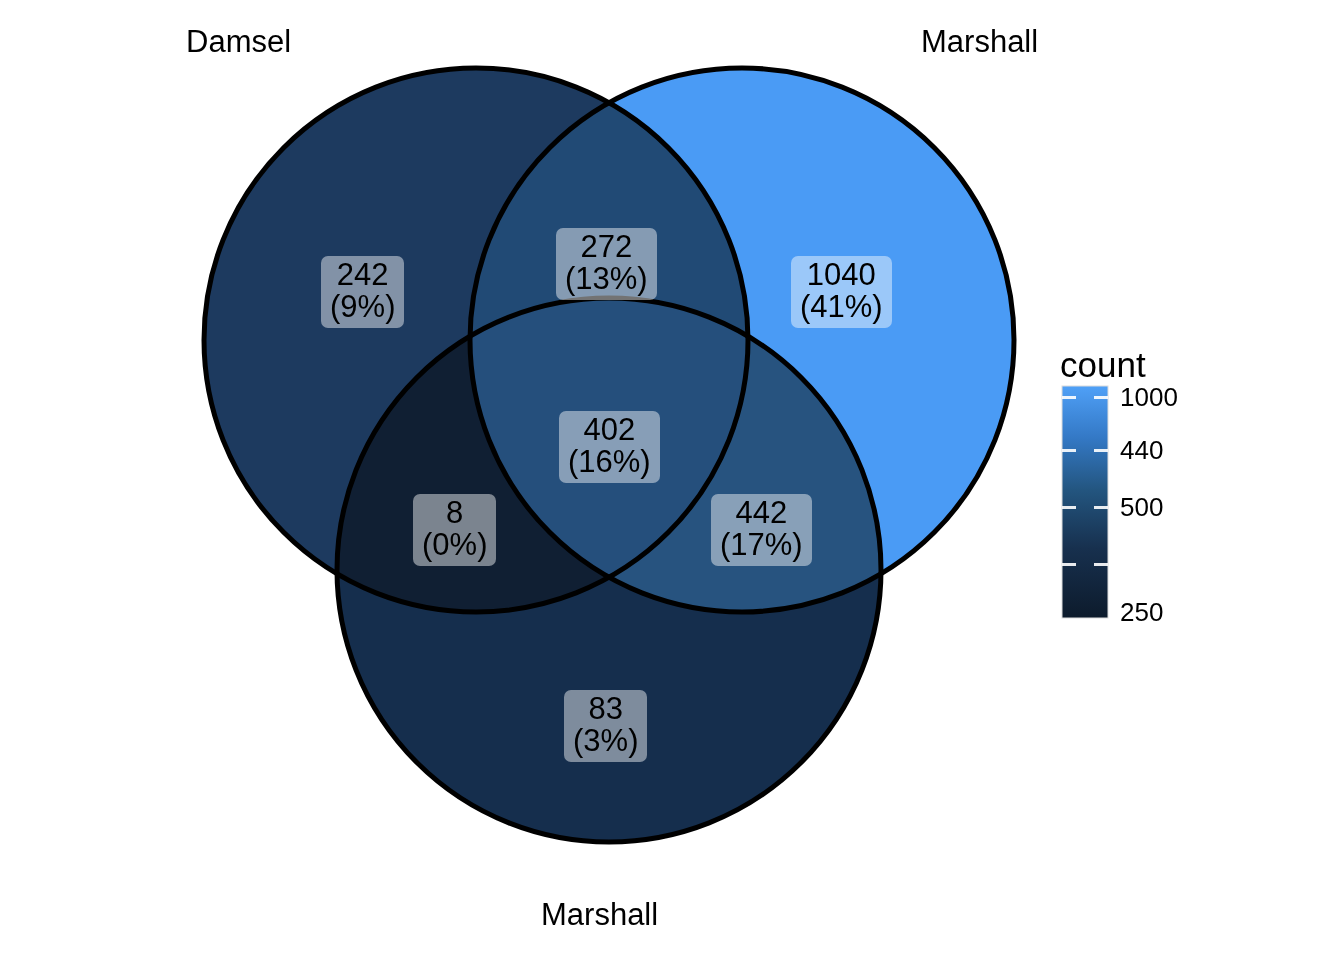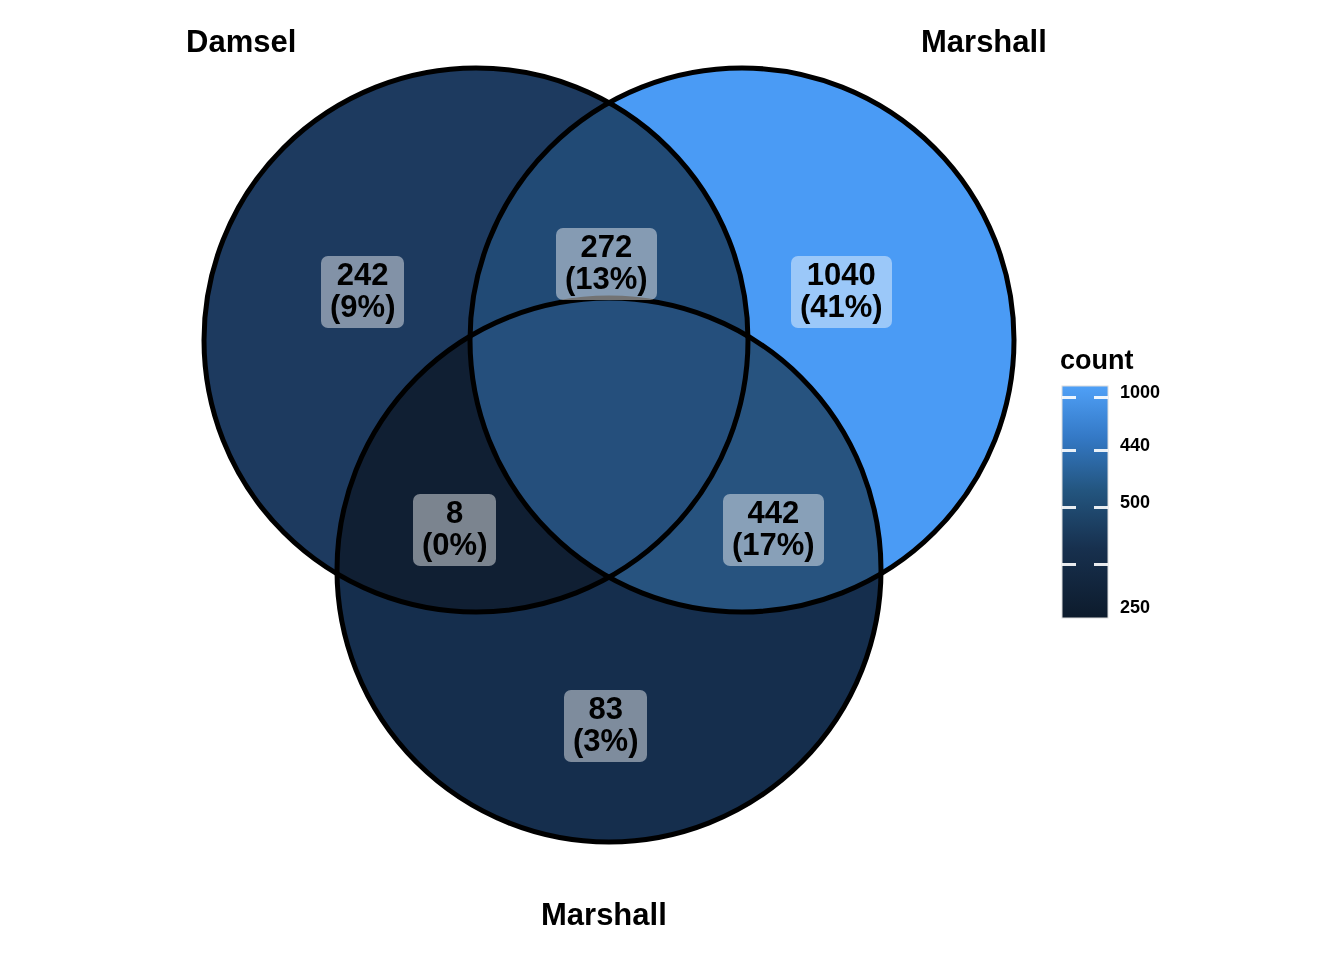--- a/index.html
+++ b/index.html
@@ -3,21 +3,21 @@
 <meta charset="utf-8">
 <style>
   html,body{margin:0;padding:0;}
   body{
     width:1344px;height:960px;
     background:#ffffff;
     font-family:"Liberation Sans", sans-serif;
     overflow:hidden;
     position:relative;
   }
-  #venn-root{position:absolute;left:0;top:0;width:1344px;height:956px;font-weight:bold;}
+  #venn-root{position:absolute;left:0;top:0;width:1344px;height:956px;}
   .set-label{
     position:absolute;
     font-size:31px;
     color:#000000;
     white-space:nowrap;
     letter-spacing:0px;
   }
   .region-label{
     position:absolute;
     border-radius:7px;
@@ -26,27 +26,27 @@
     font-size:31px;
     line-height:1.03;
     color:#000000;
     white-space:nowrap;
     box-sizing:border-box;
   }
   .region-label .ln{display:block;}
   .legend{position:absolute;}
   .legend-title{
     position:absolute;
-    font-size:27px;
+    font-size:35px;
     color:#000000;
     white-space:nowrap;
   }
   .legend-tick-label{
     position:absolute;
-    font-size:18px;
+    font-size:26px;
     color:#000000;
     white-space:nowrap;
   }
 </style>
 </head>
 <body>
 
 <div id="venn-root">
 
   <svg id="venn-svg" width="1344" height="960" viewBox="0 0 1344 960" style="position:absolute;left:0;top:0;">
@@ -171,22 +171,26 @@
   <div class="region-label" style="left: 791px; top: 256px; background: rgba(255, 255, 255, 0.45);">
     <span class="ln">1040</span>
     <span class="ln">(41%)</span>
   </div>
 
   <div class="region-label" style="left: 413px; top: 494px; background: rgba(255, 255, 255, 0.45);">
     <span class="ln">8</span>
     <span class="ln">(0%)</span>
   </div>
 
-
-  <div class="region-label" style="left: 711px; top: 494px; background: rgba(255, 255, 255, 0.45); margin-left: 12px;">
+  <div class="region-label" style="left: 559px; top: 411px; background: rgba(255, 255, 255, 0.45);">
+    <span class="ln">402</span>
+    <span class="ln">(16%)</span>
+  </div>
+
+  <div class="region-label" style="left: 711px; top: 494px; background: rgba(255, 255, 255, 0.45);">
     <span class="ln">442</span>
     <span class="ln">(17%)</span>
   </div>
 
   <div class="region-label" style="left: 564px; top: 690px; background: rgba(255, 255, 255, 0.45);">
     <span class="ln">83</span>
     <span class="ln">(3%)</span>
   </div>
 
   <div class="legend">

